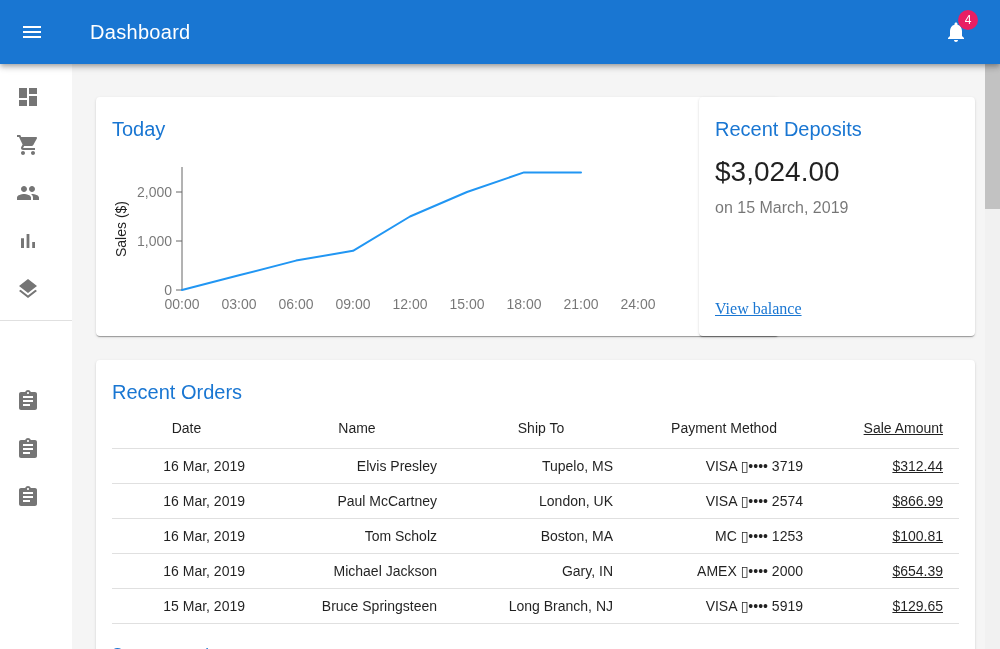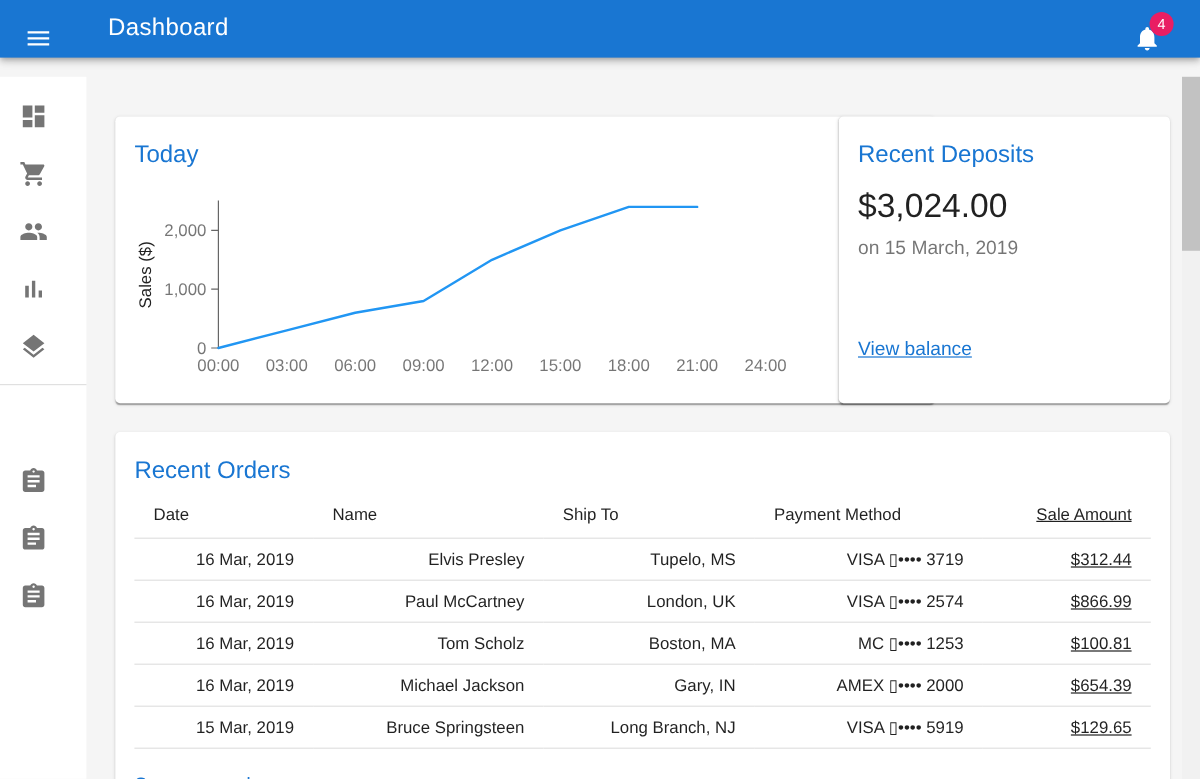--- a/index.html
+++ b/index.html
@@ -7,21 +7,21 @@
     width: 1000px; height: 649px; overflow: hidden;
     background: #f5f5f5;
     font-family: "Liberation Sans", "DejaVu Sans", sans-serif;
     -webkit-font-smoothing: antialiased;
   }
   svg { display: block; }
   svg text { font-family: "Liberation Sans", "DejaVu Sans", sans-serif; }
 
   
   .appbar {
-    position: absolute; left: 0; top: 0; width: 1000px; height: 48px;
+    position: absolute; left: 0; top: 0; width: 1000px; height: 64px;
     background: #1976d2; color: #fff; z-index: 30;
     box-shadow: 0 2px 4px -1px rgba(0,0,0,.2), 0 4px 5px 0 rgba(0,0,0,.14), 0 1px 10px 0 rgba(0,0,0,.12);
   }
   .menu-btn, .bell-btn {
     position: absolute; width: 24px; height: 24px; top: 20px;
     background: none; border: none; color: #fff; cursor: pointer; padding: 0;
   }
   .menu-btn { left: 20px; }
   .bell-btn { left: 944px; }
   .appbar-title {
@@ -59,26 +59,26 @@
   #today-card .card-title { position: absolute; left: 16px; top: 16px; }
   #sales-chart { position: absolute; left: 0; top: 55px; }
 
   #deposits-card {
     left: 699px; top: 97px; width: 276px; height: 239px;
     padding: 16px; display: flex; flex-direction: column;
   }
   .deposit-amount { margin-top: 9px; font-size: 28px; line-height: 36px; color: rgba(0,0,0,.87); }
   .deposit-date { margin-top: 8px; font-size: 16px; line-height: 20px; color: rgba(0,0,0,.54); }
   .text-link { font-size: 16px; color: #1976d2; text-decoration: underline; cursor: pointer; }
-  #deposits-card .text-link { margin-top: auto; margin-bottom: 19px; align-self: flex-start; }
+  #deposits-card .text-link { margin-top: auto; margin-bottom: 2px; align-self: flex-start; font-family: Liberation Serif, serif; }
 
   #orders-card { left: 96px; top: 360px; width: 879px; height: 312px; padding: 16px; }
   .orders-table { width: 100%; border-collapse: collapse; }
   .orders-table th {
-    text-align: left; font-size: 14px; font-weight: 500; color: rgba(0,0,0,.87);
+    text-align: center; font-size: 14px; font-weight: 500; color: rgba(0,0,0,.87);
     padding: 10px 16px; border-bottom: 1px solid #e0e0e0; line-height: 20px;
   }
   .orders-table td {
     font-size: 14px; color: rgba(0,0,0,.87); line-height: 20px;
     padding: 7px 16px; border-bottom: 1px solid #e0e0e0; white-space: nowrap; text-align: right;
   }
   .orders-table .num { text-align: right; text-decoration: underline; }
   #orders-card .text-link { display: inline-block; margin-top: 22px; }
 
   

